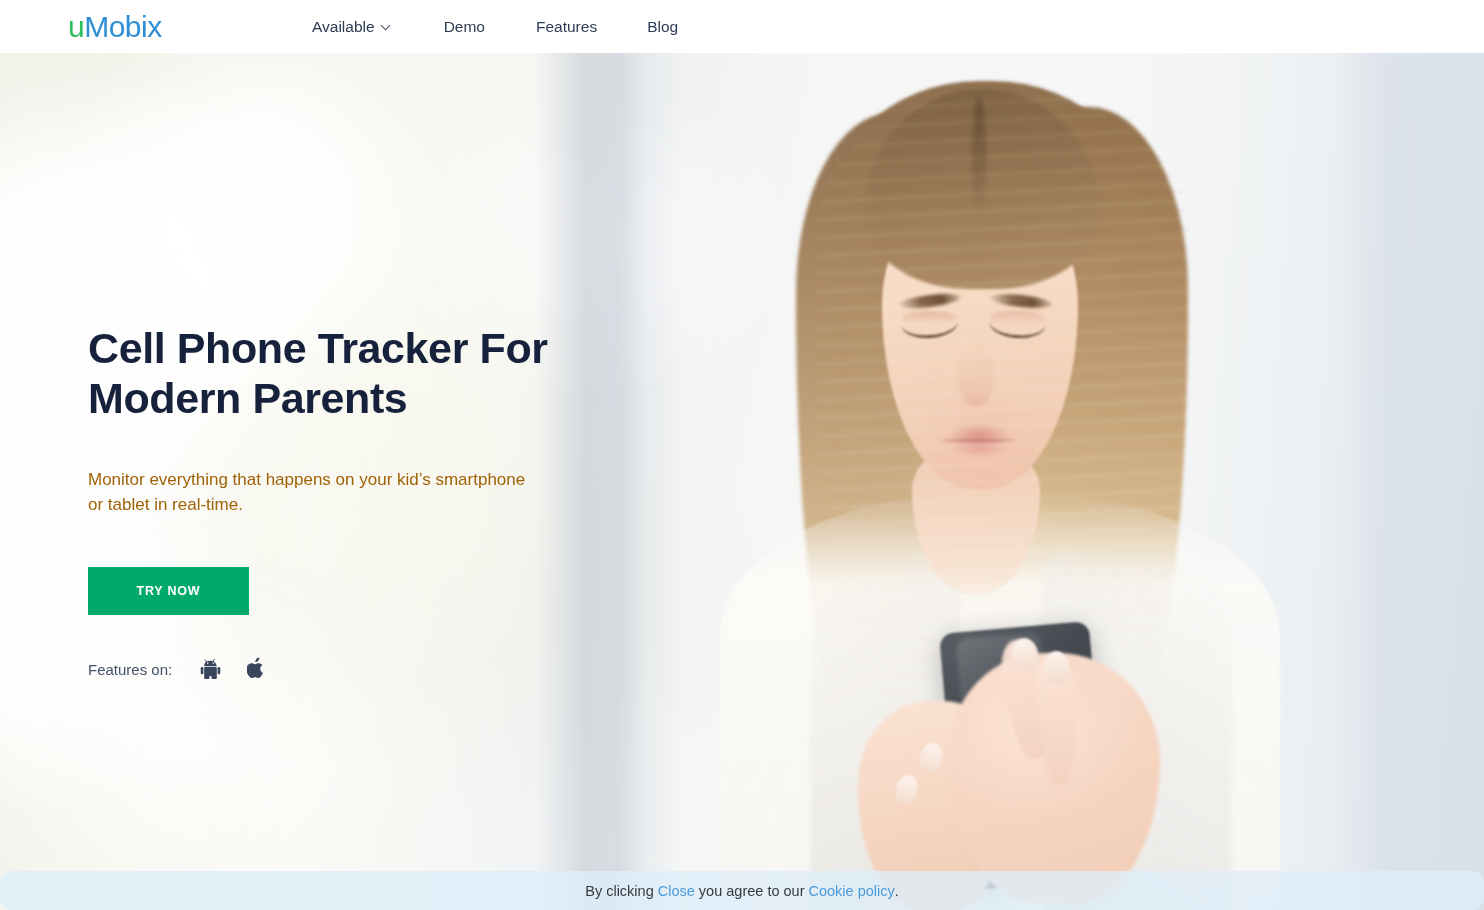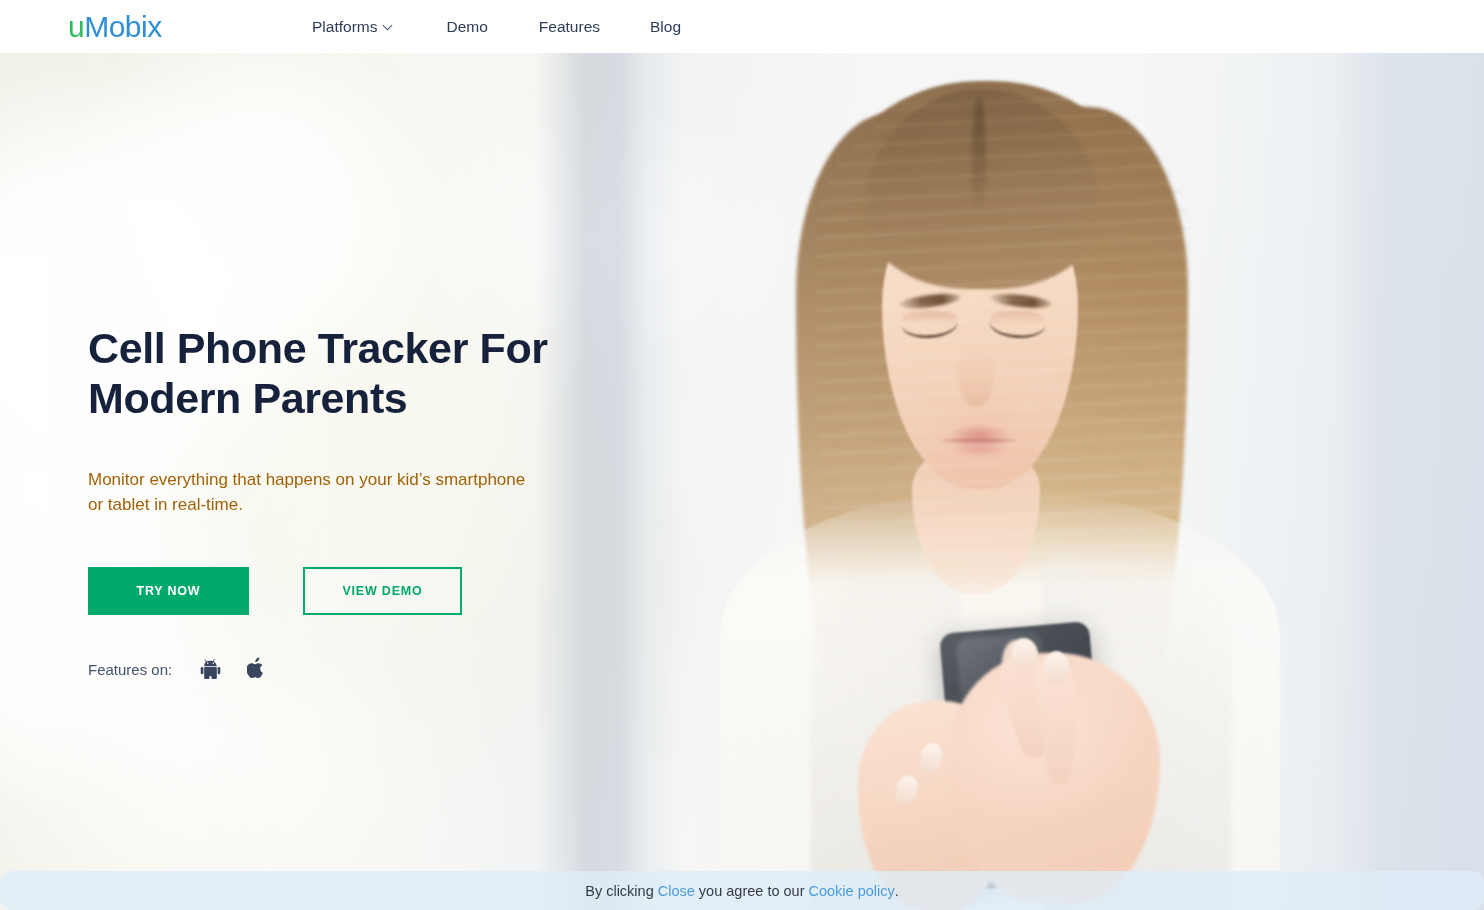--- a/index.html
+++ b/index.html
@@ -541,21 +541,21 @@
 <div class="page">
 
   <header class="header">
 
     <div class="logo">
       <span class="lg-u">u</span><span class="lg-rest">Mobix</span>
     </div>
 
     <nav class="nav-main">
       <a class="nav-item nav-gap-1">
-        <span>Platforms</span>
+        <span>Available</span>
         <span class="caret"></span>
       </a>
       <a class="nav-item nav-gap-2">
         <span>Demo</span>
       </a>
       <a class="nav-item nav-gap-3">
         <span>Features</span>
       </a>
       <a class="nav-item">
         <span>Blog</span>
@@ -616,21 +616,20 @@
         <span>Modern Parents</span>
       </h1>
 
       <p class="hero-sub">
         <span>Monitor everything that happens on your kid’s smartphone</span><br>
         <span>or tablet in real-time.</span>
       </p>
 
       <div class="cta-row">
         <button class="btn-primary">TRY NOW</button>
-        <button class="btn-secondary">VIEW DEMO</button>
       </div>
 
       <div class="available-row">
         <span class="available-label">Features on:</span>
 
         <span class="plat-icon">
           <svg width="21" height="24" viewBox="0 0 24 28" aria-hidden="true">
             <g fill="#39455c">
               <path d="M6.6 5.6 5.3 3.3a.45.45 0 0 1 .17-.61.45.45 0 0 1 .61.17l1.33 2.33A8.9 8.9 0 0 1 12 4.3c1.02 0 2 .17 2.9.49l1.33-2.33a.45.45 0 0 1 .61-.17.45.45 0 0 1 .17.61L15.7 5.2a7.1 7.1 0 0 1 3.65 5.5H4.65A7.1 7.1 0 0 1 6.6 5.6Zm2.2 2.6a.85.85 0 1 0 0-1.7.85.85 0 0 0 0 1.7Zm6.4 0a.85.85 0 1 0 0-1.7.85.85 0 0 0 0 1.7Z"></path>
               <rect x="4.6" y="11.8" width="14.8" height="10.4" rx="1.4"></rect>

